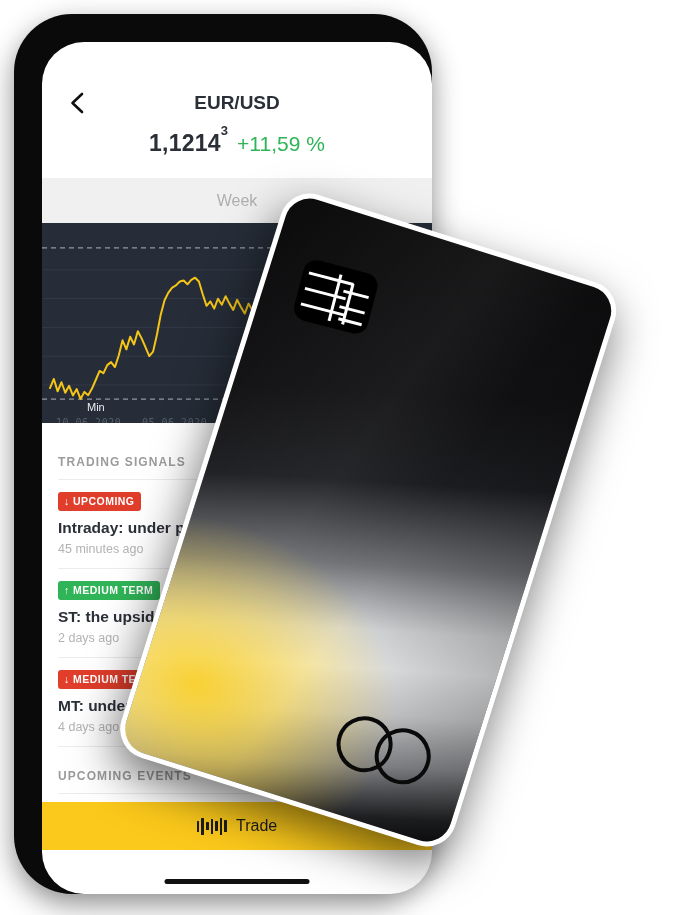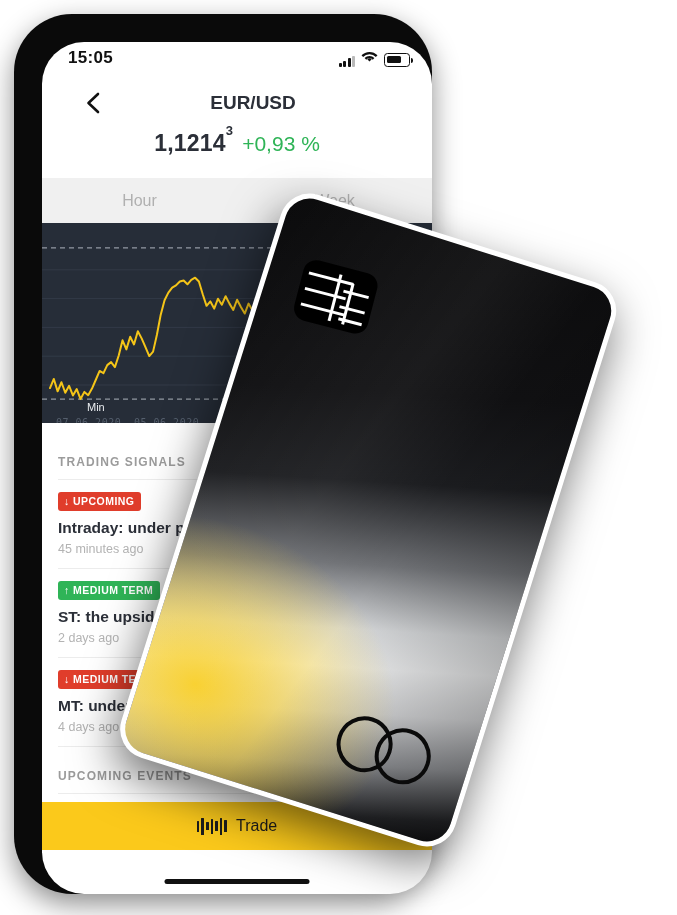--- a/index.html
+++ b/index.html
@@ -23,21 +23,21 @@
   .sig-bars i:nth-child(1){height:4px;}
   .sig-bars i:nth-child(2){height:6.5px;}
   .sig-bars i:nth-child(3){height:9px;}
   .sig-bars i:nth-child(4){height:11px;background:#b9b9b9;}
   #battery{position:relative;width:24px;height:12px;border:1.5px solid #111;border-radius:3.5px;}
   #battery::after{content:"";position:absolute;right:-4px;top:3.5px;width:2px;height:5px;
     background:#111;border-radius:0 2px 2px 0;}
   #battery b{position:absolute;left:1.5px;top:1.5px;height:7px;width:14px;background:#111;border-radius:1.5px;display:block;}
 
   
-  #nav-bar{position:absolute;left:0;top:36px;width:458px;height:50px;margin-left:16px;}
+  #nav-bar{position:absolute;left:0;top:36px;width:458px;height:50px;}
   #back-button{position:absolute;left:18px;top:8px;width:34px;height:34px;cursor:pointer;}
   #back-button svg{display:block;}
   #page-title{position:absolute;left:0;top:14px;width:390px;text-align:center;
     font-size:19px;font-weight:bold;color:#2b2f38;}
   #bell-button{position:absolute;right:16px;top:7px;width:36px;height:36px;cursor:pointer;}
 
   
   #quote-row{position:absolute;left:0;top:88px;width:390px;text-align:center;
     white-space:nowrap;}
   #quote-price{font-size:23px;font-weight:bold;color:#2b2f38;letter-spacing:.2px;}
@@ -129,84 +129,62 @@
     border-radius:50%;box-sizing:border-box;}
   #card-logo .c-left{left:0;}
   #card-logo .c-right{left:40px;}
 </style>
 </head>
 <body>
 
 <div id="phone-frame">
   <div id="phone-screen">
 
-    <div id="status-bar">
-      <div id="status-time">15:05</div>
-      <div id="status-right">
-        <span class="sig-bars">
-            <i></i>
-            <i></i>
-            <i></i>
-            <i></i>
-          </span>
-        <span>
-          <svg width="17" height="12" viewBox="0 0 17 12">
-              <path d="M8.5 10.6 6.3 8.3a3.2 3.2 0 0 1 4.4 0Z" fill="#111"></path>
-              <path d="M8.5 1C5.3 1 2.5 2.3.5 4.3l1.6 1.6A9 9 0 0 1 8.5 3.3a9 9 0 0 1 6.4 2.6l1.6-1.6A11.7 11.7 0 0 0 8.5 1Z" fill="#111"></path>
-              <path d="M8.5 5.1c-1.9 0-3.6.8-4.9 2l1.6 1.6a4.7 4.7 0 0 1 6.6 0l1.6-1.6a6.9 6.9 0 0 0-4.9-2Z" fill="#111"></path>
-            </svg>
-        </span>
-        <span id="battery">
-            <b></b>
-          </span>
-      </div>
-    </div>
 
     <div id="nav-bar">
       <div id="back-button">
         <svg width="34" height="34" viewBox="0 0 34 34">
           <path d="M22 8 L12.5 17 L22 26" fill="none" stroke="#111" stroke-width="2.6" stroke-linecap="round" stroke-linejoin="round"></path>
         </svg>
       </div>
       <div id="page-title">EUR/USD</div>
       <div id="bell-button">
         <svg width="36" height="36" viewBox="0 0 36 36">
           <path d="M16.5 9.2a5.6 5.6 0 0 0-4.7 5.5v3.6l-1.7 3.2a.8.8 0 0 0 .7 1.2h13.4a.8.8 0 0 0 .7-1.2l-1.7-3.2v-3.6a5.6 5.6 0 0 0-4.7-5.5v-.6a1.5 1.5 0 0 0-3 0Z" fill="none" stroke="#4c5160" stroke-width="1.7" stroke-linejoin="round"></path>
           <path d="M15.7 25.2a2.3 2.3 0 0 0 4.6 0Z" fill="#4c5160"></path>
           <circle cx="25" cy="11" r="4.4" fill="#4c5160"></circle>
           <path d="M25 8.8v4.4M22.8 11h4.4" stroke="#fff" stroke-width="1.5" stroke-linecap="round"></path>
         </svg>
       </div>
     </div>
 
     <div id="quote-row">
-      <span id="quote-price"><span>1,1214</span><sup>3</sup></span><span id="quote-change">+0,93 %</span>
+      <span id="quote-price"><span>1,1214</span><sup>3</sup></span><span id="quote-change">+11,59 %</span>
     </div>
 
     <div id="tabs">
-      <div class="tab">Hour</div>
       <div class="tab">Week</div>
     </div>
 
     <div id="chart">
       <svg id="chart-svg" width="390" height="200" viewBox="0 0 390 200">
           <line x1="0" x2="390" y1="46.8" y2="46.8" stroke="#323a47" stroke-width="1"></line>
           <line x1="0" x2="390" y1="75.6" y2="75.6" stroke="#323a47" stroke-width="1"></line>
           <line x1="0" x2="390" y1="104.4" y2="104.4" stroke="#323a47" stroke-width="1"></line>
           <line x1="0" x2="390" y1="133.2" y2="133.2" stroke="#323a47" stroke-width="1"></line>
           <line x1="0" x2="390" y1="162.0" y2="162.0" stroke="#323a47" stroke-width="1"></line>
           <line x1="0" x2="390" y1="24.9" y2="24.9" stroke="#aeb4bd" stroke-width="1" stroke-dasharray="5 4"></line>
           <line x1="0" x2="390" y1="176.1" y2="176.1" stroke="#aeb4bd" stroke-width="1" stroke-dasharray="5 4"></line>
           <path d="M8.00 165.03 L11.82 155.93 L15.64 168.34 L19.45 159.24 L23.27 169.72 L27.09 162.83 L30.91 172.48 L34.73 166.14 L38.55 176.07 L42.36 168.90 L46.18 172.21 L50.00 165.59 L53.82 156.76 L57.64 147.93 L61.45 150.14 L65.27 142.14 L69.09 139.10 L72.91 144.07 L76.73 132.48 L80.55 117.31 L84.36 126.41 L88.18 113.72 L92.00 121.45 L95.82 108.21 L99.64 115.38 L103.45 124.21 L107.27 133.03 L111.09 128.62 L114.91 111.79 L118.73 91.66 L122.55 77.31 L126.36 69.59 L130.18 64.62 L134.00 62.41 L137.82 58.55 L141.64 57.45 L145.45 61.31 L149.27 56.90 L153.09 54.69 L156.91 58.55 L160.73 71.24 L164.55 82.83 L168.36 78.41 L172.18 85.59 L176.00 75.66 L179.82 81.72 L183.64 73.17 L187.45 80.62 L191.27 86.97 L195.09 76.76 L198.91 83.93 L202.73 90.55 L206.55 80.62 L210.36 87.24 L214.18 93.86 L218.00 85.59 L221.82 75.66 L225.64 62.41 L229.45 50.28 L233.27 56.34 L237.09 48.62 L240.91 54.69 L244.73 44.21 L248.55 36.48 L252.36 29.86 L256.18 34.55 L260.00 24.90 L263.82 31.52 L267.64 38.14 L271.45 27.66 L275.27 33.72 L279.09 40.90 L282.91 34.83 L286.73 44.21 L290.55 55.79 L294.36 71.24 L298.18 78.41 L302.00 70.69 L305.82 75.10 L309.64 82.28 L313.45 88.90 L317.27 96.62 L321.09 90.55 L324.91 97.17 L328.73 92.21 L332.55 98.83 L336.36 88.34 L340.18 95.52 L344.00 83.38 L347.82 71.24 L351.64 55.79 L355.45 45.86 L359.27 51.93 L363.09 45.31 L366.91 53.03 L370.73 64.62 L374.55 72.34 L378.36 79.52 L382.18 75.66 L386.00 73.45 " fill="none" stroke="#f5c518" stroke-width="2" stroke-linejoin="round" stroke-linecap="round"></path>
         </svg>
       <div class="chart-label" id="label-max" style="top: 8.89655px; left: 247px;">Max</div>
       <div class="chart-label" id="label-min" style="top: 178px; margin-left: 36px;">Min</div>
       <div id="chart-dates">
-        <span class="chart-date" style="left:14px;">07.06.2020</span>
-        <span class="chart-date" style="left:92px;">05.06.2020</span>
+        <span class="chart-date" style="left:14px;">10.06.2020</span>
+        <span class="chart-date" style="left:100px;">05.06.2020</span>
         <span class="chart-date" style="left:186px;">11.06.2020</span>
         <span class="chart-date" style="left:272px;">16</span>
       </div>
     </div>
 
     <div id="content">
 
       <div class="section-head">TRADING SIGNALS</div>
       <div class="divider"></div>
 

